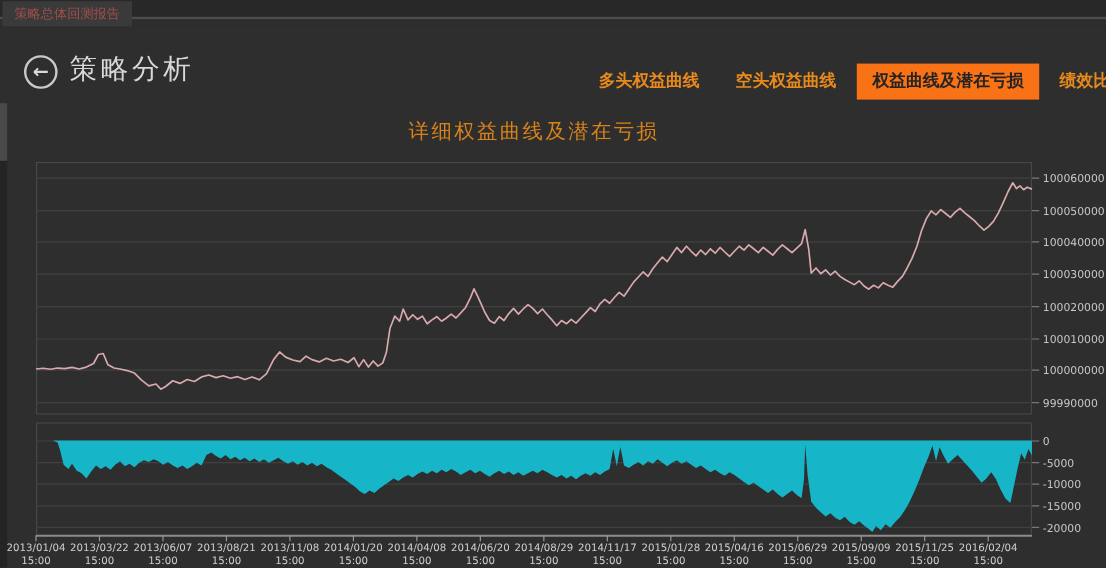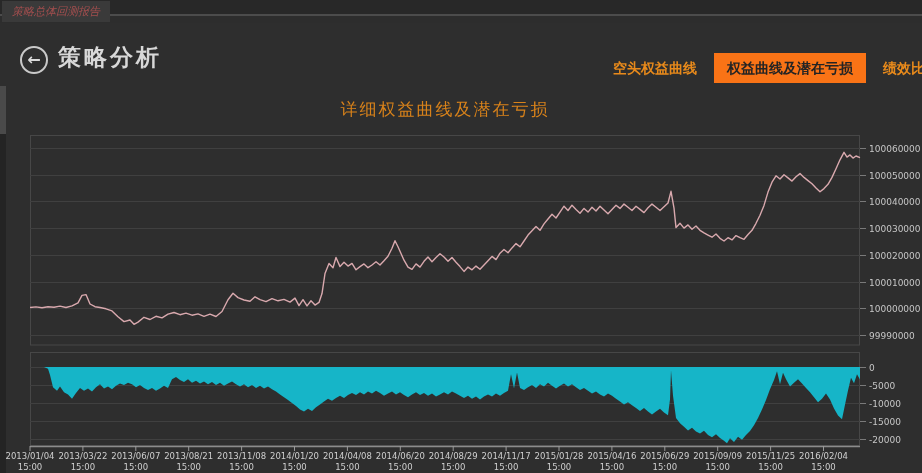--- a/index.html
+++ b/index.html
@@ -1,33 +1,33 @@
 <!DOCTYPE html>
 <html><head>
 <meta charset="utf-8">
 <style>
   * { margin:0; padding:0; box-sizing:border-box; }
   html,body { width:922px; height:473px; overflow:hidden; }
   body { background:#2d2d2d; font-family:"DejaVu Sans","Liberation Sans",sans-serif; position:relative; }
 
   .topbar { position:absolute; top:0; left:0; width:922px; height:16px;
-            background:#282828; border-bottom:2px solid #4c4c4c;font-style:italic; }
+            background:#282828; border-bottom:2px solid #4c4c4c; }
   .report-tab { display:inline-block; margin-left:2px; height:21px; line-height:21px;
                 padding:0 10px; background:#3a3a3a; color:#a34e4e; font-size:11px; }
 
   .content { position:absolute; top:23px; left:0; width:922px; height:450px; background:#2e2e2e; }
 
   .v-scrollbar { position:absolute; left:0; top:63px; width:6px; height:410px; background:#242424; }
   .v-scrollbar .thumb { position:absolute; top:0; left:0; width:6px; height:48px; background:#4a4a4a; }
 
   .back-btn { position:absolute; left:20px; top:23px; width:28px; height:28px;
               border:2px solid #c9c9c9; border-radius:50%; text-align:center;
               line-height:24px; color:#dadada; font-size:16px; font-weight:bold; cursor:pointer; }
   .page-title { position:absolute; left:58px; top:19px; font-size:23px; color:#d8d8d8;
-                letter-spacing:3px; font-weight:bold; }
+                letter-spacing:3px; font-weight:normal; }
 
   .nav { position:absolute; right:-32px; top:30px; display:flex; align-items:center; }
   .nav-tab { height:30px; line-height:30px; padding:0 13px; margin:0 2px; font-size:14px;
              font-weight:bold; color:#e88a1b; white-space:nowrap; cursor:pointer; }
   .nav-tab.active { background:#f97316; color:#242424; }
 
   .chart-title { position:absolute; left:30px; top:75px; width:830px; text-align:center;
                  font-size:17px; font-weight:normal; color:#d8821a; letter-spacing:2px; }
 
   .chart-wrap { position:absolute; left:0; top:105px; width:820px; height:345px; }
@@ -40,20 +40,21 @@
   <span class="report-tab">策略总体回测报告</span>
 </div>
 
 <div class="content">
   <div class="back-btn">
     <span>←</span>
   </div>
   <h1 class="page-title">策略分析</h1>
 
   <div class="nav" id="nav-tabs">
+      <div class="nav-tab">多头权益曲线</div>
       <div class="nav-tab">空头权益曲线</div>
       <div class="nav-tab active">权益曲线及潜在亏损</div>
       <div class="nav-tab">绩效比率</div>
     </div>
 
   <div class="chart-title">详细权益曲线及潜在亏损</div>
 
   <div class="chart-wrap">
     <svg id="chart-svg" width="922" height="345">
         <g stroke="#474747" fill="none">

